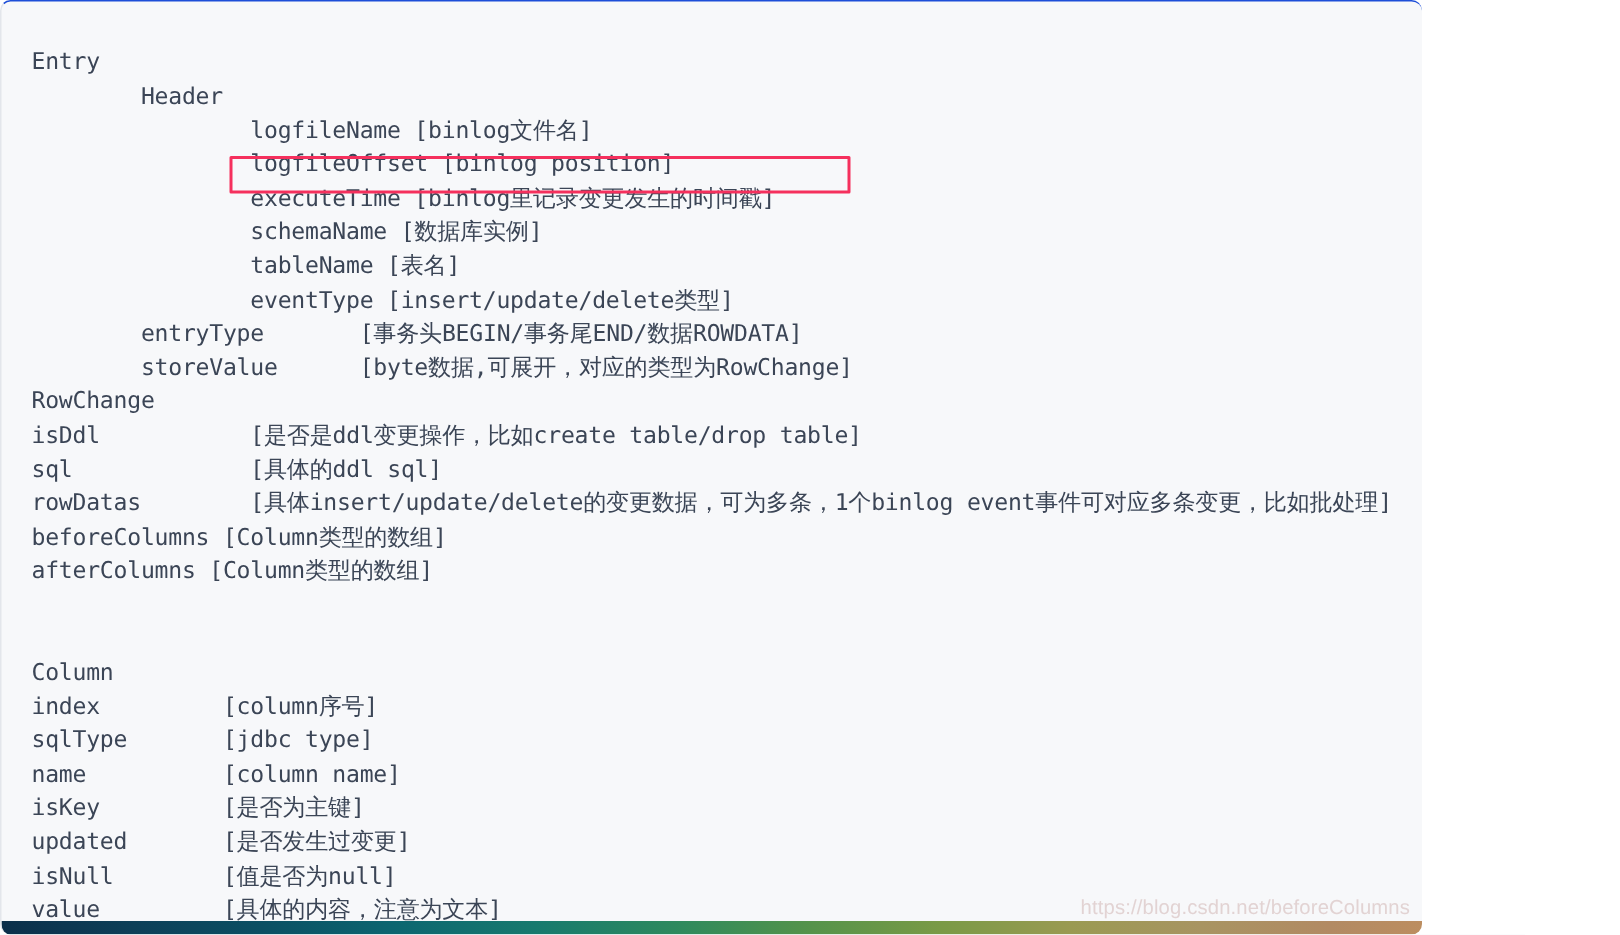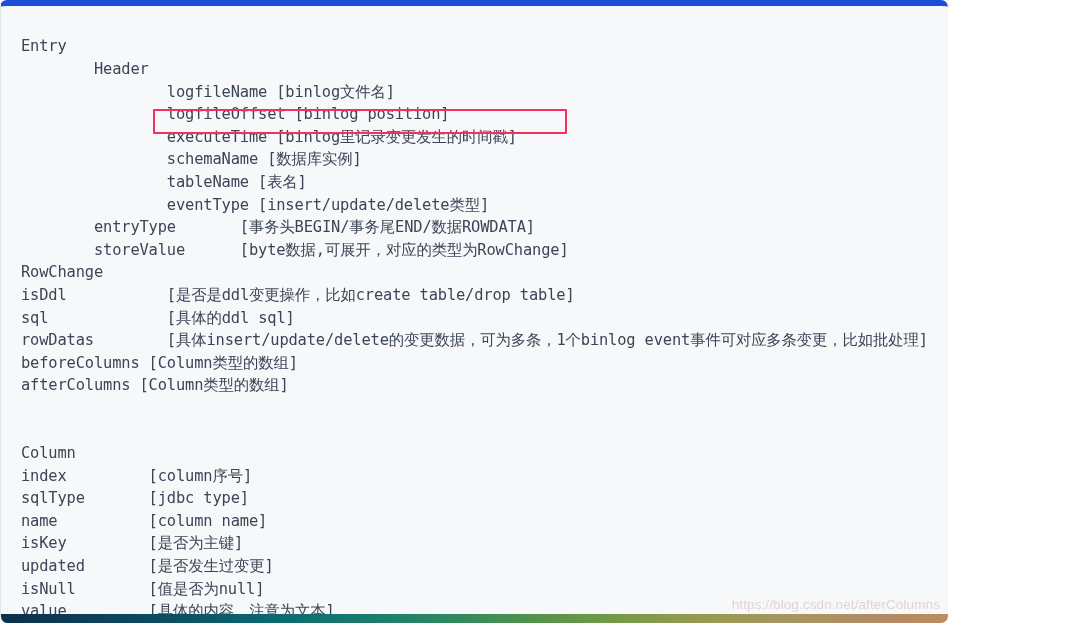--- a/index.html
+++ b/index.html
@@ -14,21 +14,21 @@
     overflow: hidden;
   }
 
   #canvas {
     position: relative;
     width: 948px;
     height: 623px;
     background: #f7f8fa;
     box-sizing: border-box;
     border-left: 1px solid #e3e6eb;
-    border-top: 6px solid #1d4ed8;
+    border-top: 1px solid #1d4ed8;
     overflow: hidden;
     border-radius: 7px;
   }
 
   
   .code {
     position: absolute;
     left: 0;
     top: 0;
     width: 1080px;
@@ -105,17 +105,17 @@
 </style>
 </head>
 <body>
 
 <div id="canvas">
 
   <pre class="code" id="code-block"><span class="line">Entry</span><span class="line">        Header</span><span class="line">                logfileName [binlog文件名]</span><span class="line">                logfileOffset [binlog position]</span><span class="line">                executeTime [binlog里记录变更发生的时间戳]</span><span class="line">                schemaName [数据库实例]</span><span class="line">                tableName [表名]</span><span class="line">                eventType [insert/update/delete类型]</span><span class="line">        entryType       [事务头BEGIN/事务尾END/数据ROWDATA]</span><span class="line">        storeValue      [byte数据,可展开，对应的类型为RowChange]</span><span class="line">RowChange</span><span class="line">isDdl           [是否是ddl变更操作，比如create table/drop table]</span><span class="line">sql             [具体的ddl sql]</span><span class="line">rowDatas        [具体insert/update/delete的变更数据，可为多条，1个binlog event事件可对应多条变更，比如批处理]</span><span class="line">beforeColumns [Column类型的数组]</span><span class="line">afterColumns [Column类型的数组]</span><span class="line blank"> </span><span class="line blank"> </span><span class="line">Column</span><span class="line">index         [column序号]</span><span class="line">sqlType       [jdbc type]</span><span class="line">name          [column name]</span><span class="line">isKey         [是否为主键]</span><span class="line">updated       [是否发生过变更]</span><span class="line">isNull        [值是否为null]</span><span class="line">value         [具体的内容，注意为文本]</span></pre>
 
   <div class="hl-box"></div>
 
-  <div class="watermark">https://blog.csdn.net/afterColumns</div>
+  <div class="watermark">https://blog.csdn.net/beforeColumns</div>
 
   <div class="bottom-strip"></div>
 
 </div>
 
 </body></html>

